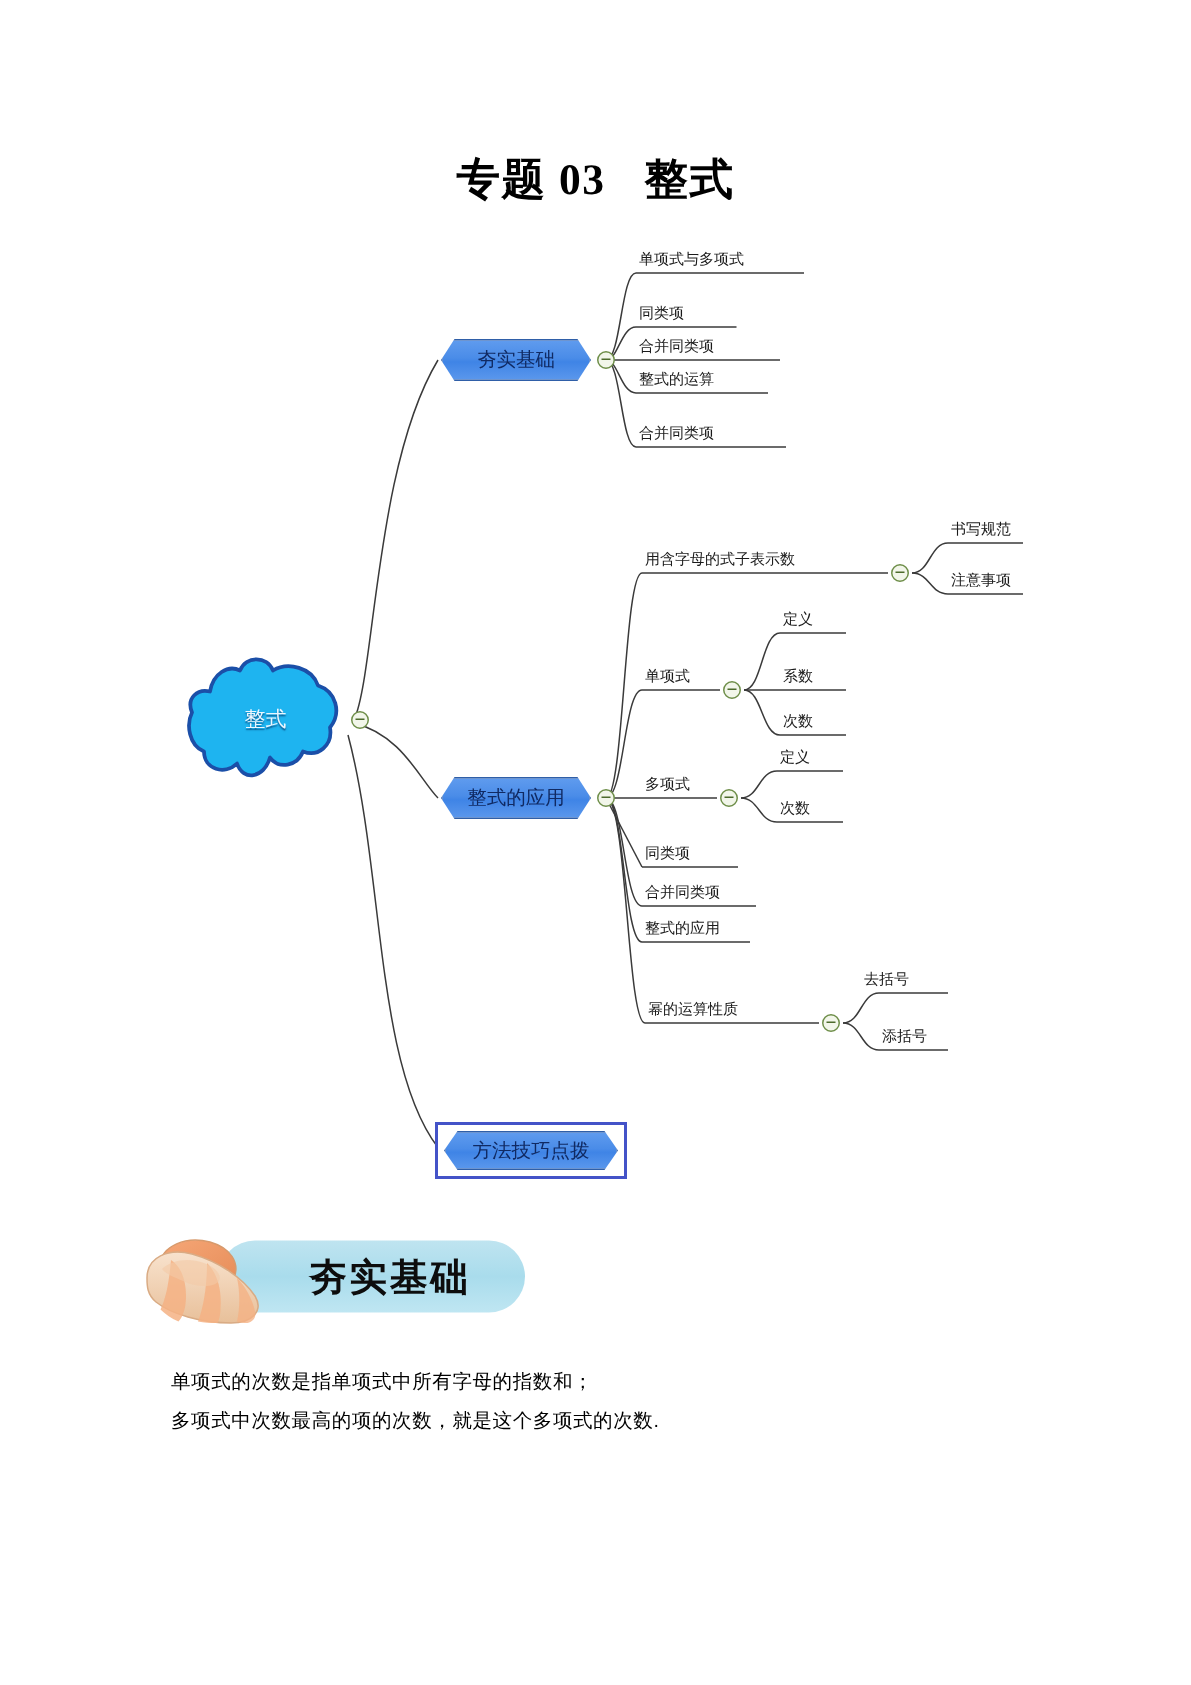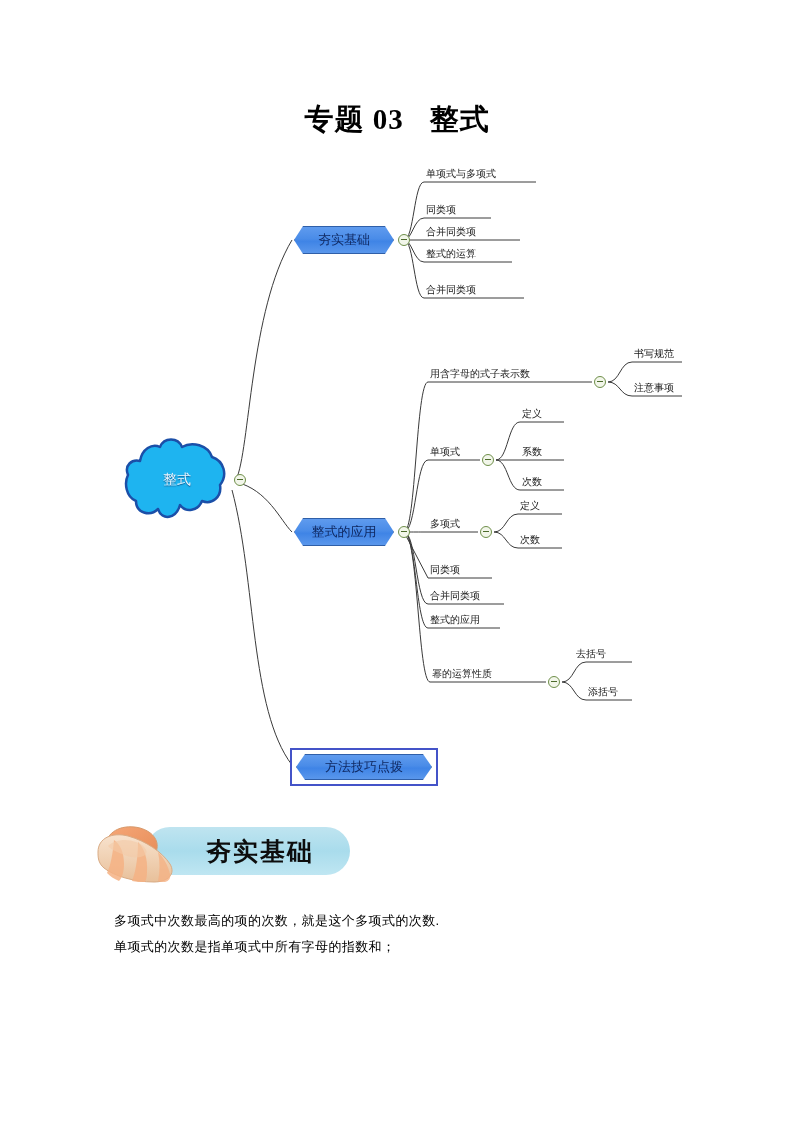--- a/index.html
+++ b/index.html
@@ -273,21 +273,21 @@
 
     <div class="leaf" style="left:430px;top:413px;">同类项</div>
     <div class="leaf" style="left:430px;top:439px;">合并同类项</div>
     <div class="leaf" style="left:430px;top:463px;">整式的应用</div>
 
     <div class="leaf" style="left:432px;top:517px;">幂的运算性质</div>
     <div class="minus" style="left:548px;top:526px;"></div>
     <div class="leaf" style="left:576px;top:497px;">去括号</div>
     <div class="leaf" style="left:588px;top:535px;">添括号</div>
 
-    <div class="selected-wrap" style="left:290px;top:598px;width:148px;height:38px;">
+    <div class="selected-wrap" style="left:290px;top:598px;width:128px;height:38px;">
       <div class="bluenode node">
         <span>方法技巧点拨</span>
       </div>
     </div>
   </div>
 
   <div id="section-banner">
     <div id="banner-pill"></div>
     <svg id="shell-icon" viewBox="0 0 96 62">
       <defs>
@@ -304,17 +304,17 @@
       <path d="M10,30 C10,16 24,10 40,14 C58,19 74,30 82,42 C88,52 80,60 66,60 C46,60 26,54 16,46 C10,41 10,35 10,30 Z" fill="url(#shellA)" stroke="#d9ab84" stroke-width="1"></path>
       <path d="M26,18 C32,22 36,30 36,42 C36,50 34,56 31,59 C26,57 22,54 19,51 C23,43 25,30 26,18 Z" fill="#f4b184" opacity=".85"></path>
       <path d="M50,20 C56,26 60,36 59,50 C59,55 58,58 57,60 C52,60 48,60 44,59 C48,49 50,34 50,20 Z" fill="#f4b184" opacity=".85"></path>
       <path d="M70,30 C76,36 80,44 82,52 C83,56 81,59 77,60 C74,60 72,60 70,59 C72,50 72,39 70,30 Z" fill="#f4b184" opacity=".8"></path>
       <path d="M20,24 C26,18 38,16 48,20 C56,23 60,28 58,32 C54,37 42,36 34,32 C27,29 22,27 20,24 Z" fill="#f3c9a6" opacity=".6"></path>
     </svg>
     <div id="banner-text">夯实基础</div>
   </div>
 
   <div id="body-text">
+    <div class="body-line">单项式的次数是指单项式中所有字母的指数和；</div>
     <div class="body-line">多项式中次数最高的项的次数，就是这个多项式的次数.</div>
-    <div class="body-line">单项式的次数是指单项式中所有字母的指数和；</div>
   </div>
 
 </div>
 
 </body></html>

